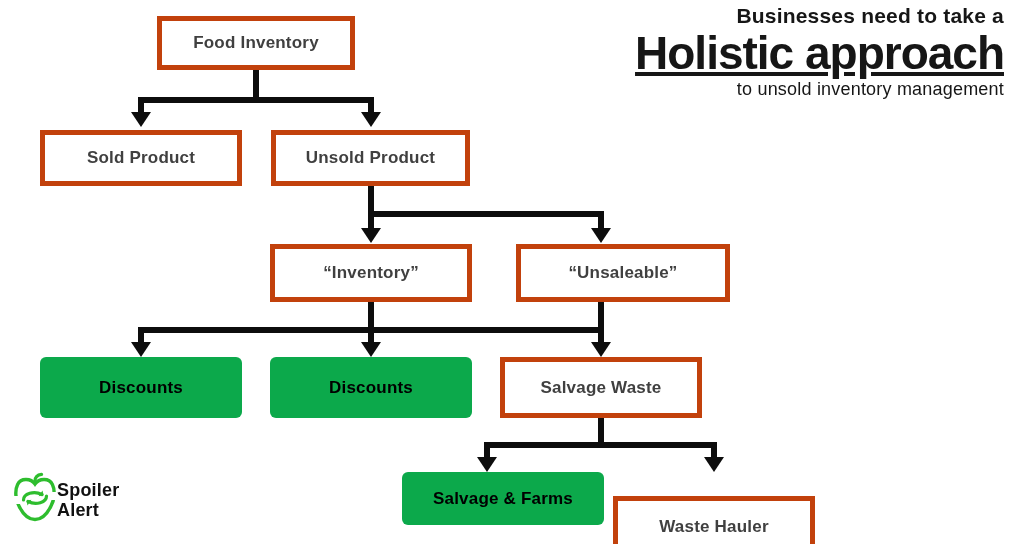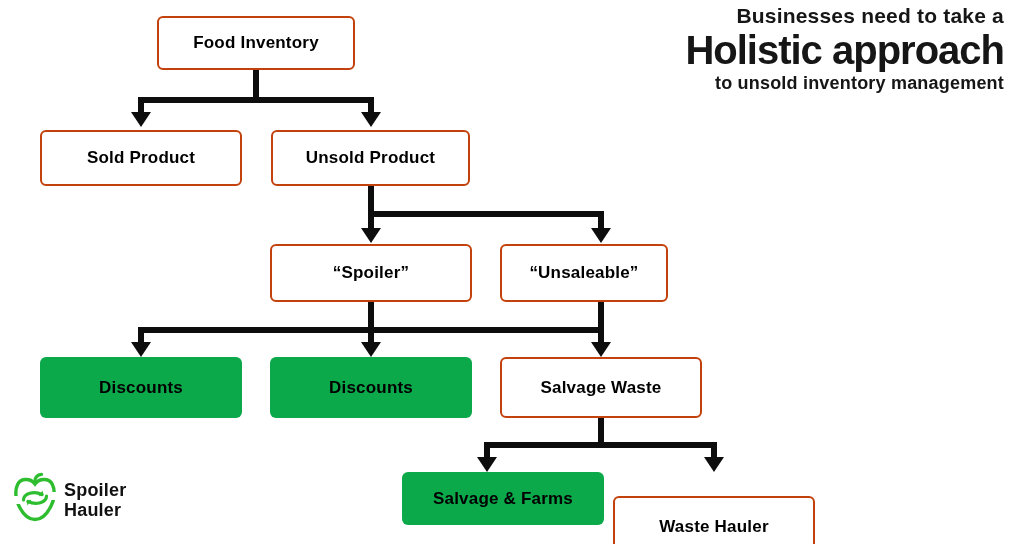--- a/index.html
+++ b/index.html
@@ -8,42 +8,42 @@
     position:relative; width:1020px; height:544px; background:#ffffff;
     font-family:"Liberation Sans", sans-serif; overflow:hidden;
   }
 
   
   .node {
     position:absolute; display:flex; align-items:center; justify-content:center;
     font-weight:bold; font-size:17px; text-align:center; letter-spacing:.2px;
   }
   .node.outline {
-    background:#ffffff; border:2px solid #c2410c; color:#000000; border-radius:6px;
+    background:#ffffff; border:5px solid #c2410c; color:#404040; border-radius:0;
   }
   .node.filled {
     background:#0ca94b; color:#000000; border-radius:6px;
   }
 
   
   .hline, .vline { position:absolute; background:#0d0d0d; }
   .arrowhead {
     position:absolute; width:0; height:0;
     border-left:10px solid transparent; border-right:10px solid transparent;
     border-top:15px solid #0d0d0d;
   }
 
   
   .title { position:absolute; top:4px; right:16px; text-align:right; color:#161616; }
   .title .l1 { font-size:21px; font-weight:bold; letter-spacing:.2px; }
-  .title .l2 { font-size:40px; font-weight:bold; letter-spacing:-1px; line-height:1.04; margin:2px 0 1px 0; }
-  .title .l3 { font-size:18px; font-weight:bold; letter-spacing:.2px; }
+  .title .l2 { font-size:46px; font-weight:bold; letter-spacing:-1px; line-height:1.04; margin:2px 0 1px 0;text-decoration:underline; }
+  .title .l3 { font-size:18px; font-weight:normal; letter-spacing:.2px; }
 
   
-  .logo { position:absolute; left:13px; top:472px; display:flex; align-items:center; gap:7px; }
+  .logo { position:absolute; left:13px; top:472px; display:flex; align-items:center; }
   .logo-text { font-size:18px; line-height:1.12; color:#111111; font-weight:bold; letter-spacing:.2px; }
 </style>
 </head>
 <body>
 
 <div class="stage">
 
   <div class="title">
     <div class="l1">Businesses need to take a</div>
     <div class="l2">Holistic approach</div>
@@ -80,23 +80,23 @@
   <div class="arrowhead" style="left:477px;top:457px;"></div>
   <div class="vline" style="left:711px;top:448px;width:6px;height:9px;"></div>
   <div class="arrowhead" style="left:704px;top:457px;"></div>
 
   <div class="node outline" style="left:157px;top:16px;width:198px;height:54px;">Food Inventory</div>
 
   <div class="node outline" style="left:40px;top:130px;width:202px;height:56px;">Sold Product</div>
 
   <div class="node outline" style="left:271px;top:130px;width:199px;height:56px;">Unsold Product</div>
 
-  <div class="node outline" style="left:270px;top:244px;width:202px;height:58px;">“Spoiler”</div>
+  <div class="node outline" style="left:270px;top:244px;width:202px;height:58px;">“Inventory”</div>
 
-  <div class="node outline" style="left:500px;top:244px;width:168px;height:58px;">“Unsaleable”</div>
+  <div class="node outline" style="left:516px;top:244px;width:214px;height:58px;">“Unsaleable”</div>
 
   <div class="node filled" style="left:40px;top:357px;width:202px;height:61px;">Discounts</div>
 
   <div class="node filled" style="left:270px;top:357px;width:202px;height:61px;">Discounts</div>
 
   <div class="node outline" style="left:500px;top:357px;width:202px;height:61px;">Salvage Waste</div>
 
   <div class="node filled" style="left:402px;top:472px;width:202px;height:53px;">Salvage &amp; Farms</div>
 
   <div class="node outline" style="left:613px;top:472px;width:202px;height:61px;margin-top:24px;">Waste Hauler</div>
@@ -113,17 +113,17 @@
         <rect x="35" y="20" width="9" height="8" fill="#ffffff"></rect>
 
         <path d="M10.5 28 C10.5 21.5, 21 18.5, 29 22.5" stroke="#2ebd2e" stroke-width="3.2" stroke-linecap="round"></path>
         <path d="M29.5 18.5 L30.5 23.3 L25.6 24.2 Z" fill="#2ebd2e"></path>
         <path d="M33.5 24 C33.5 30.5, 23 33.5, 15 29.5" stroke="#2ebd2e" stroke-width="3.2" stroke-linecap="round"></path>
         <path d="M14.5 33.5 L13.5 28.7 L18.4 27.8 Z" fill="#2ebd2e"></path>
       </svg>
     </span>
     <span class="logo-text">
       <span>Spoiler</span><br>
-      <span>Hauler</span>
+      <span>Alert</span>
     </span>
   </div>
 
 </div>
 
 </body></html>

